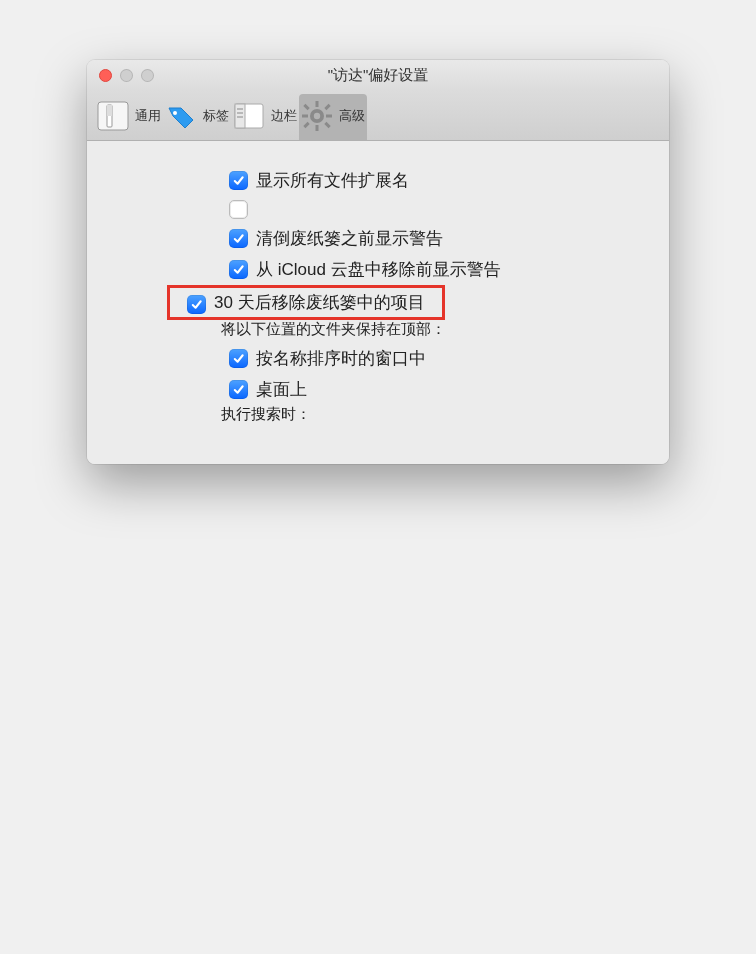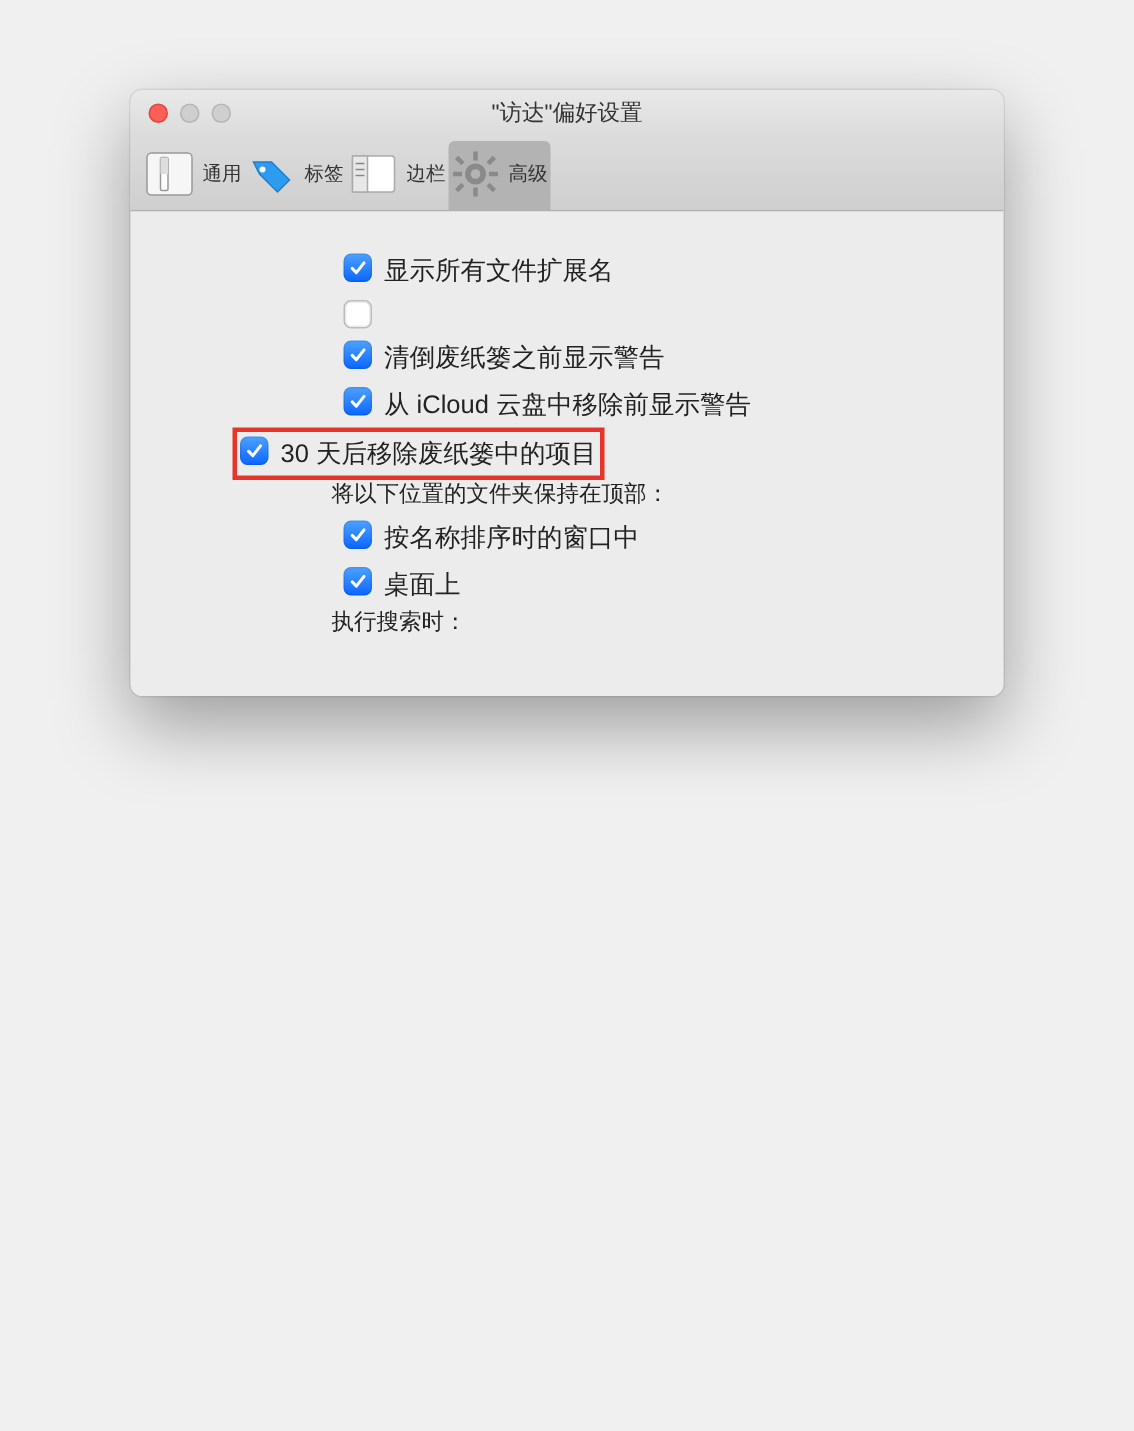--- a/index.html
+++ b/index.html
@@ -71,21 +71,21 @@
     .toolbar-icon {
       width: 36px; height: 36px;
       display:flex; align-items:center; justify-content:center;
     }
     .content {
       background: #ececec;
       padding: 24px 24px 36px 24px;
     }
     .checkbox-row {
       display: flex;
-      align-items: flex-start;
+      align-items: center;
       gap: 8px;
       padding: 4px 0;
       margin-left: 118px;
     }
     .checkbox-row.indented {
       margin-left: 118px;
       font-family: Liberation Mono, monospace;
     }
     .checkbox {
       width: 19px; height: 19px;
@@ -99,24 +99,24 @@
       background: #fff;
       border: 1px solid #bbb;
     }
     .checkbox svg { width: 13px; height: 13px; }
     .check-label {
       font-size: 17px;
       color: #222;
     }
     .highlight-box {
       border: 3px solid #e5342a;
-      margin-left: 44px;
-      padding: 3px 2px;
-      display: flex;
-      align-items: flex-start;
+      margin-left: 56px;
+      padding: 3px 17px;
+      display: flex;
+      align-items: flex-end;
       gap: 8px;
       width: fit-content;
     }
     .section-label {
       font-size: 15px;
       color: #222;
       margin-left: 110px;
       margin-bottom: 4px;
     }
     .select-wrap {

